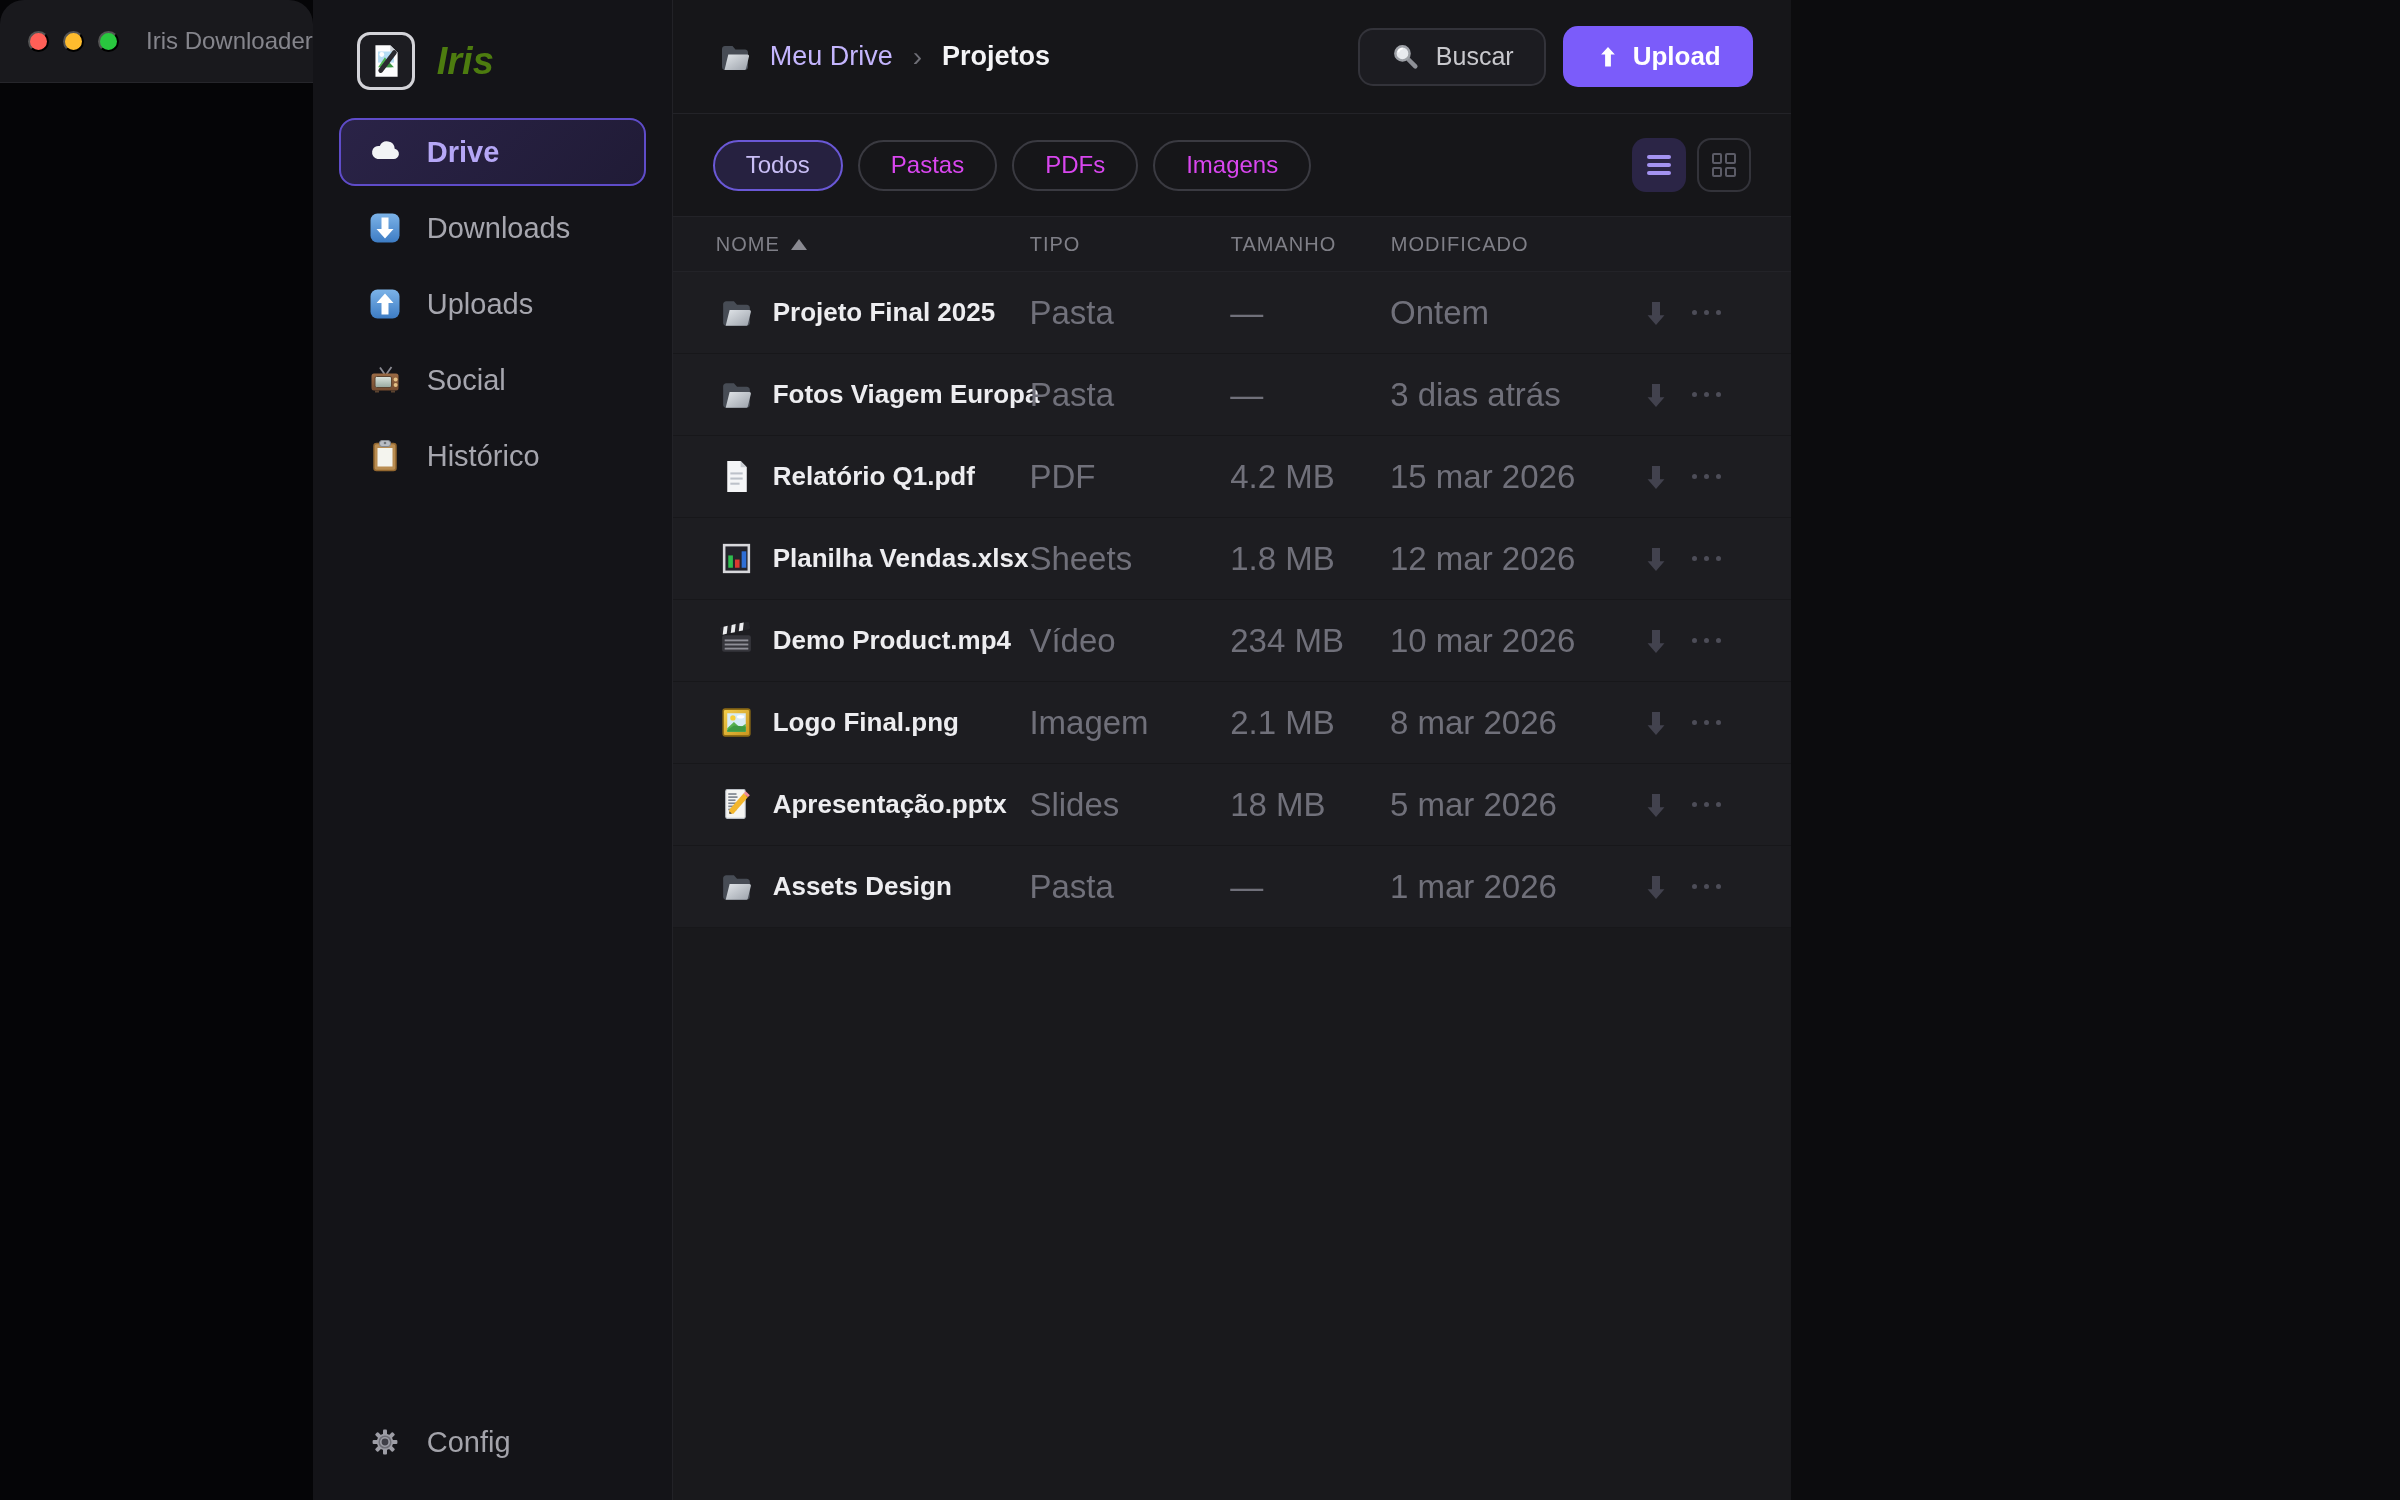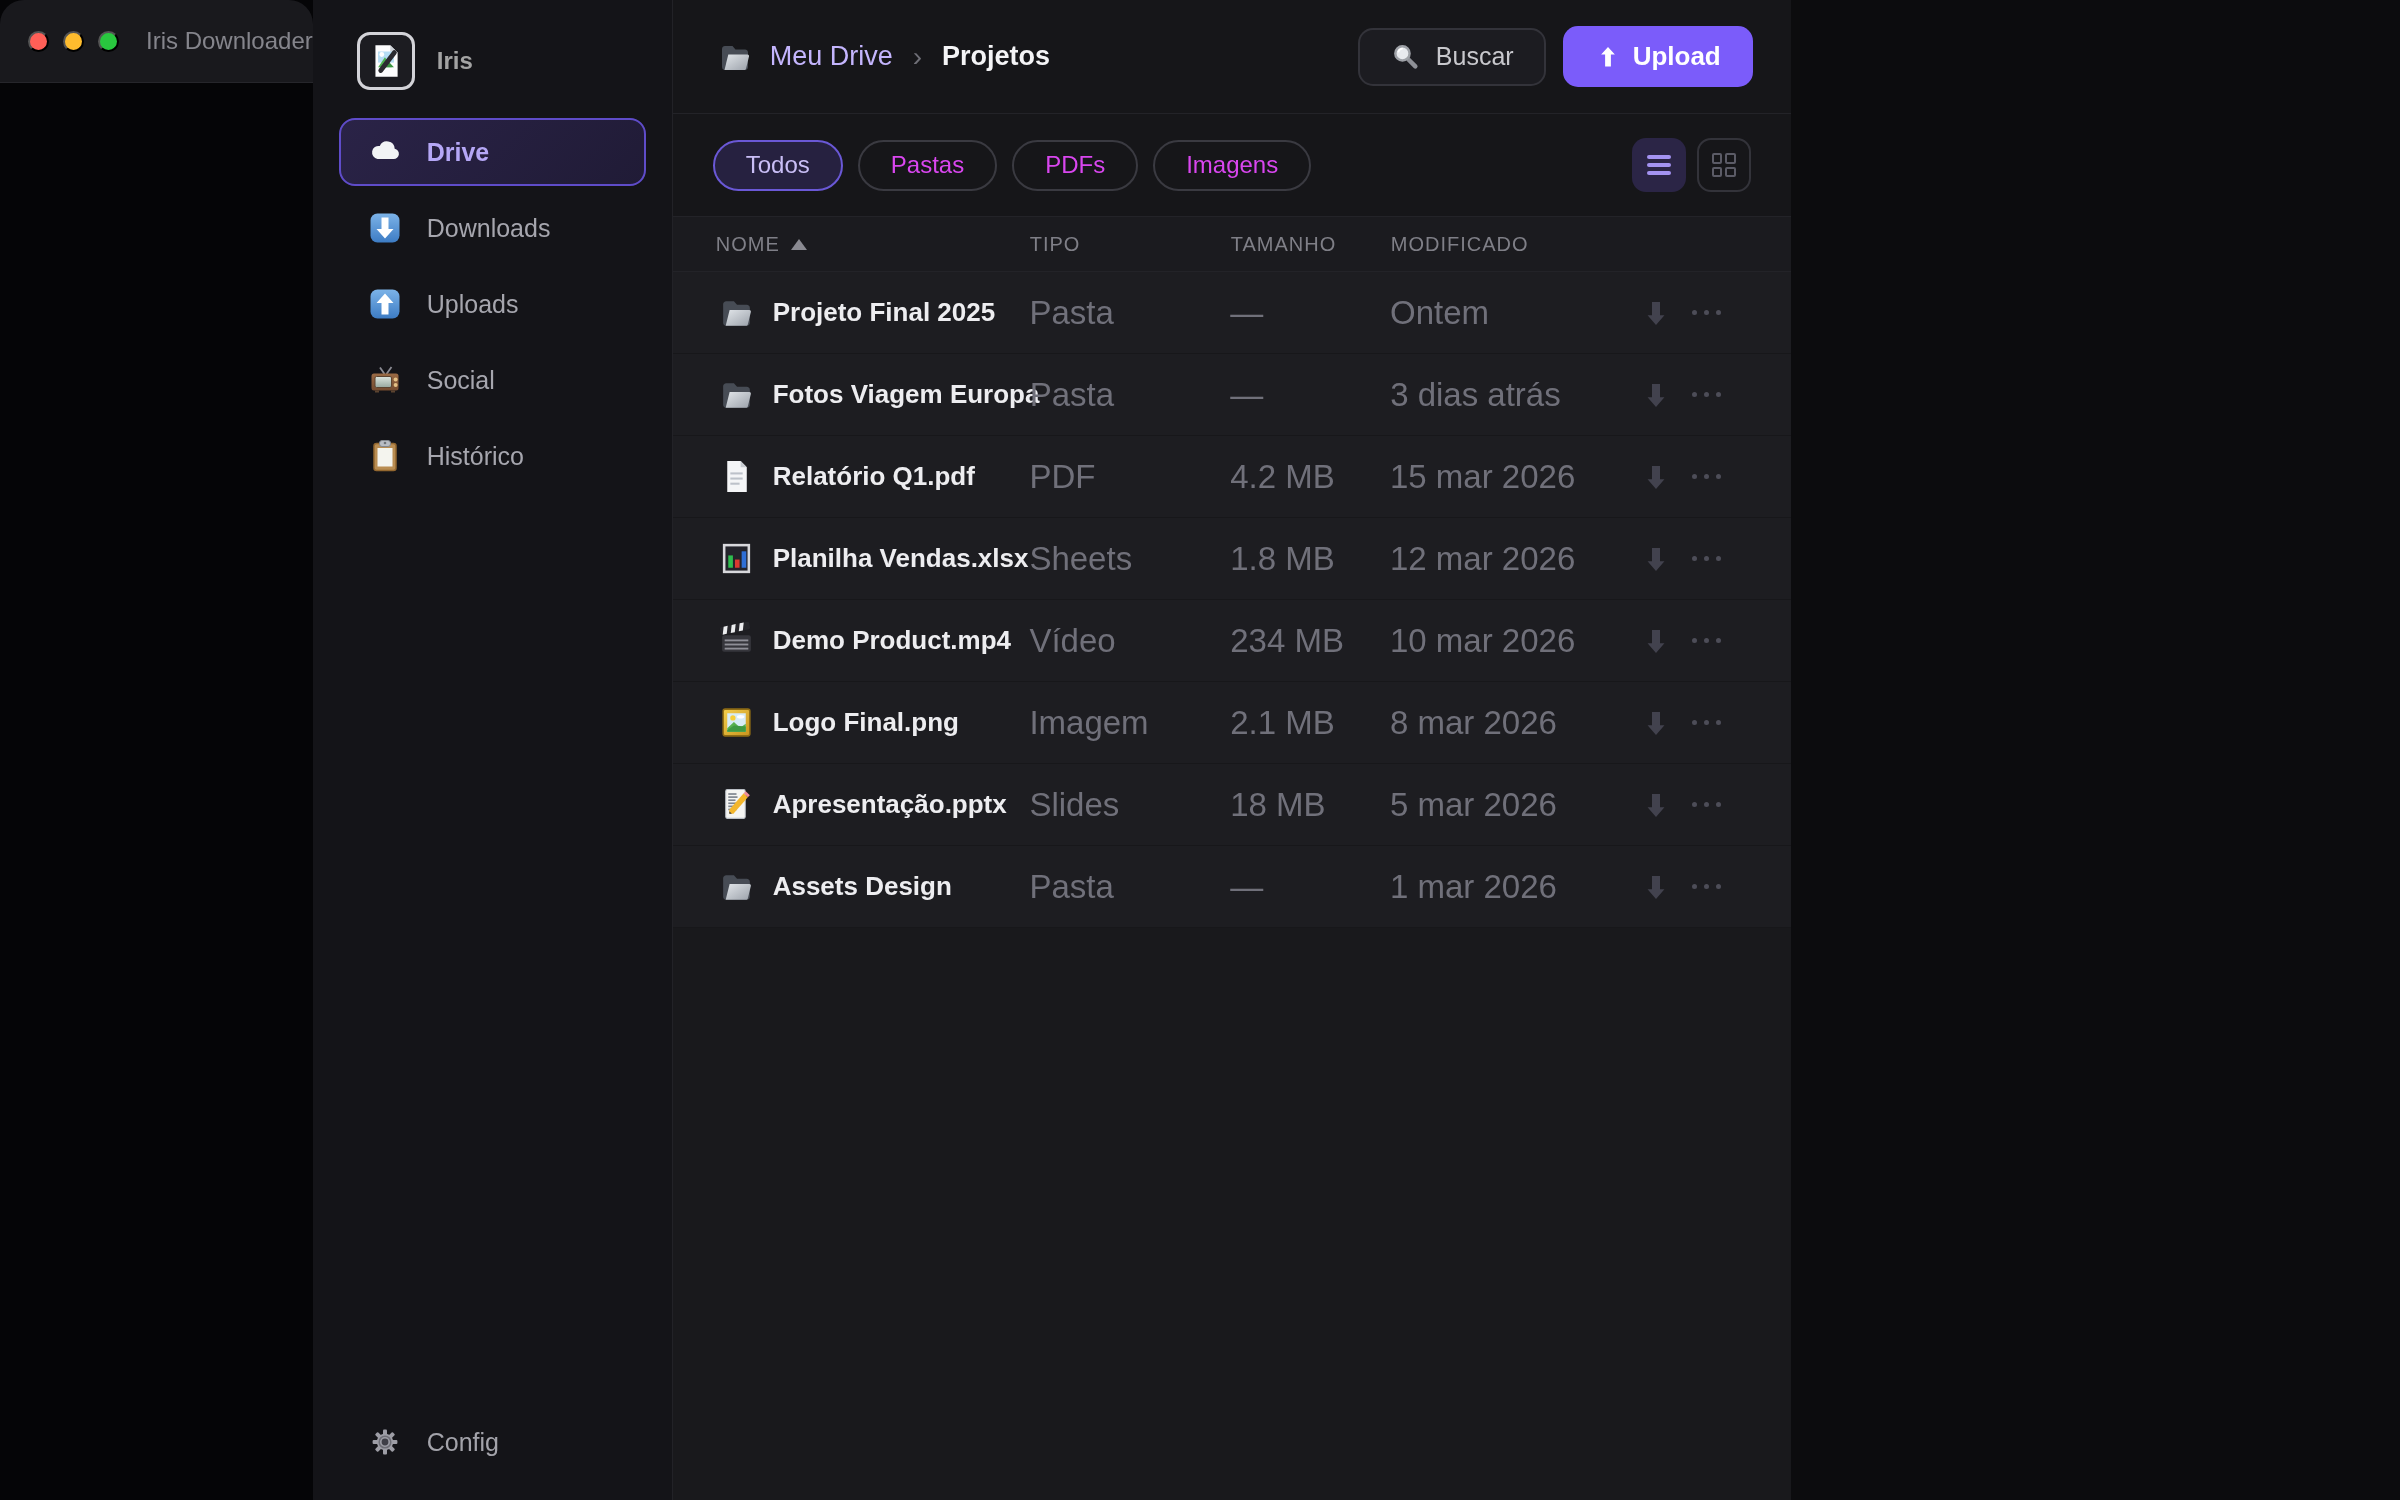--- a/index.html
+++ b/index.html
@@ -16,24 +16,24 @@
   .win-title { margin-left:27px; color:#85858c; font-size:24px; }
 
   
   .app-body { flex:1; display:flex; min-height:0; }
 
   .sidebar { width:360px; background:#141418; border-right:1px solid #222227;
              display:flex; flex-direction:column; }
   .brand { display:flex; align-items:center; gap:22px; padding:32px 0 28px 44px; }
   .brand-logo { width:58px; height:58px; border-radius:13px; border:3px solid #d3d3d8;
                 background:#1c1c21; display:grid; place-items:center; }
-  .brand-name { font-size:24px; font-weight:bold; color:#a3a3a3; }
+  .brand-name { font-size:38px; font-weight:bold; color:#4d7c0f;font-style:italic; }
   .nav { padding:0 26px; display:flex; flex-direction:column; gap:8px; }
   .nav-item { height:68px; border-radius:16px; display:flex; align-items:center; gap:24px;
-              padding:0 26px; color:#a6a6ae; font-size:25px; cursor:default; border:2px solid transparent; }
+              padding:0 26px; color:#a6a6ae; font-size:29px; cursor:default; border:2px solid transparent; }
   .nav-item.active { background:linear-gradient(135deg,#2a2347 0%,#201b36 100%);
                      border:2px solid #5f4cc9; color:#b5a7f6; font-weight:600; }
   .nav-icon { width:36px; height:36px; flex:0 0 auto; }
   .sidebar-footer { margin-top:auto; padding:0 26px 24px; }
   .sidebar-footer .nav-item { color:#a3a3aa; }
 
   .main { width:1118px; background:#161619; display:flex; flex-direction:column; }
   .void { flex:1; background:#0c0c0e; }
 
   

